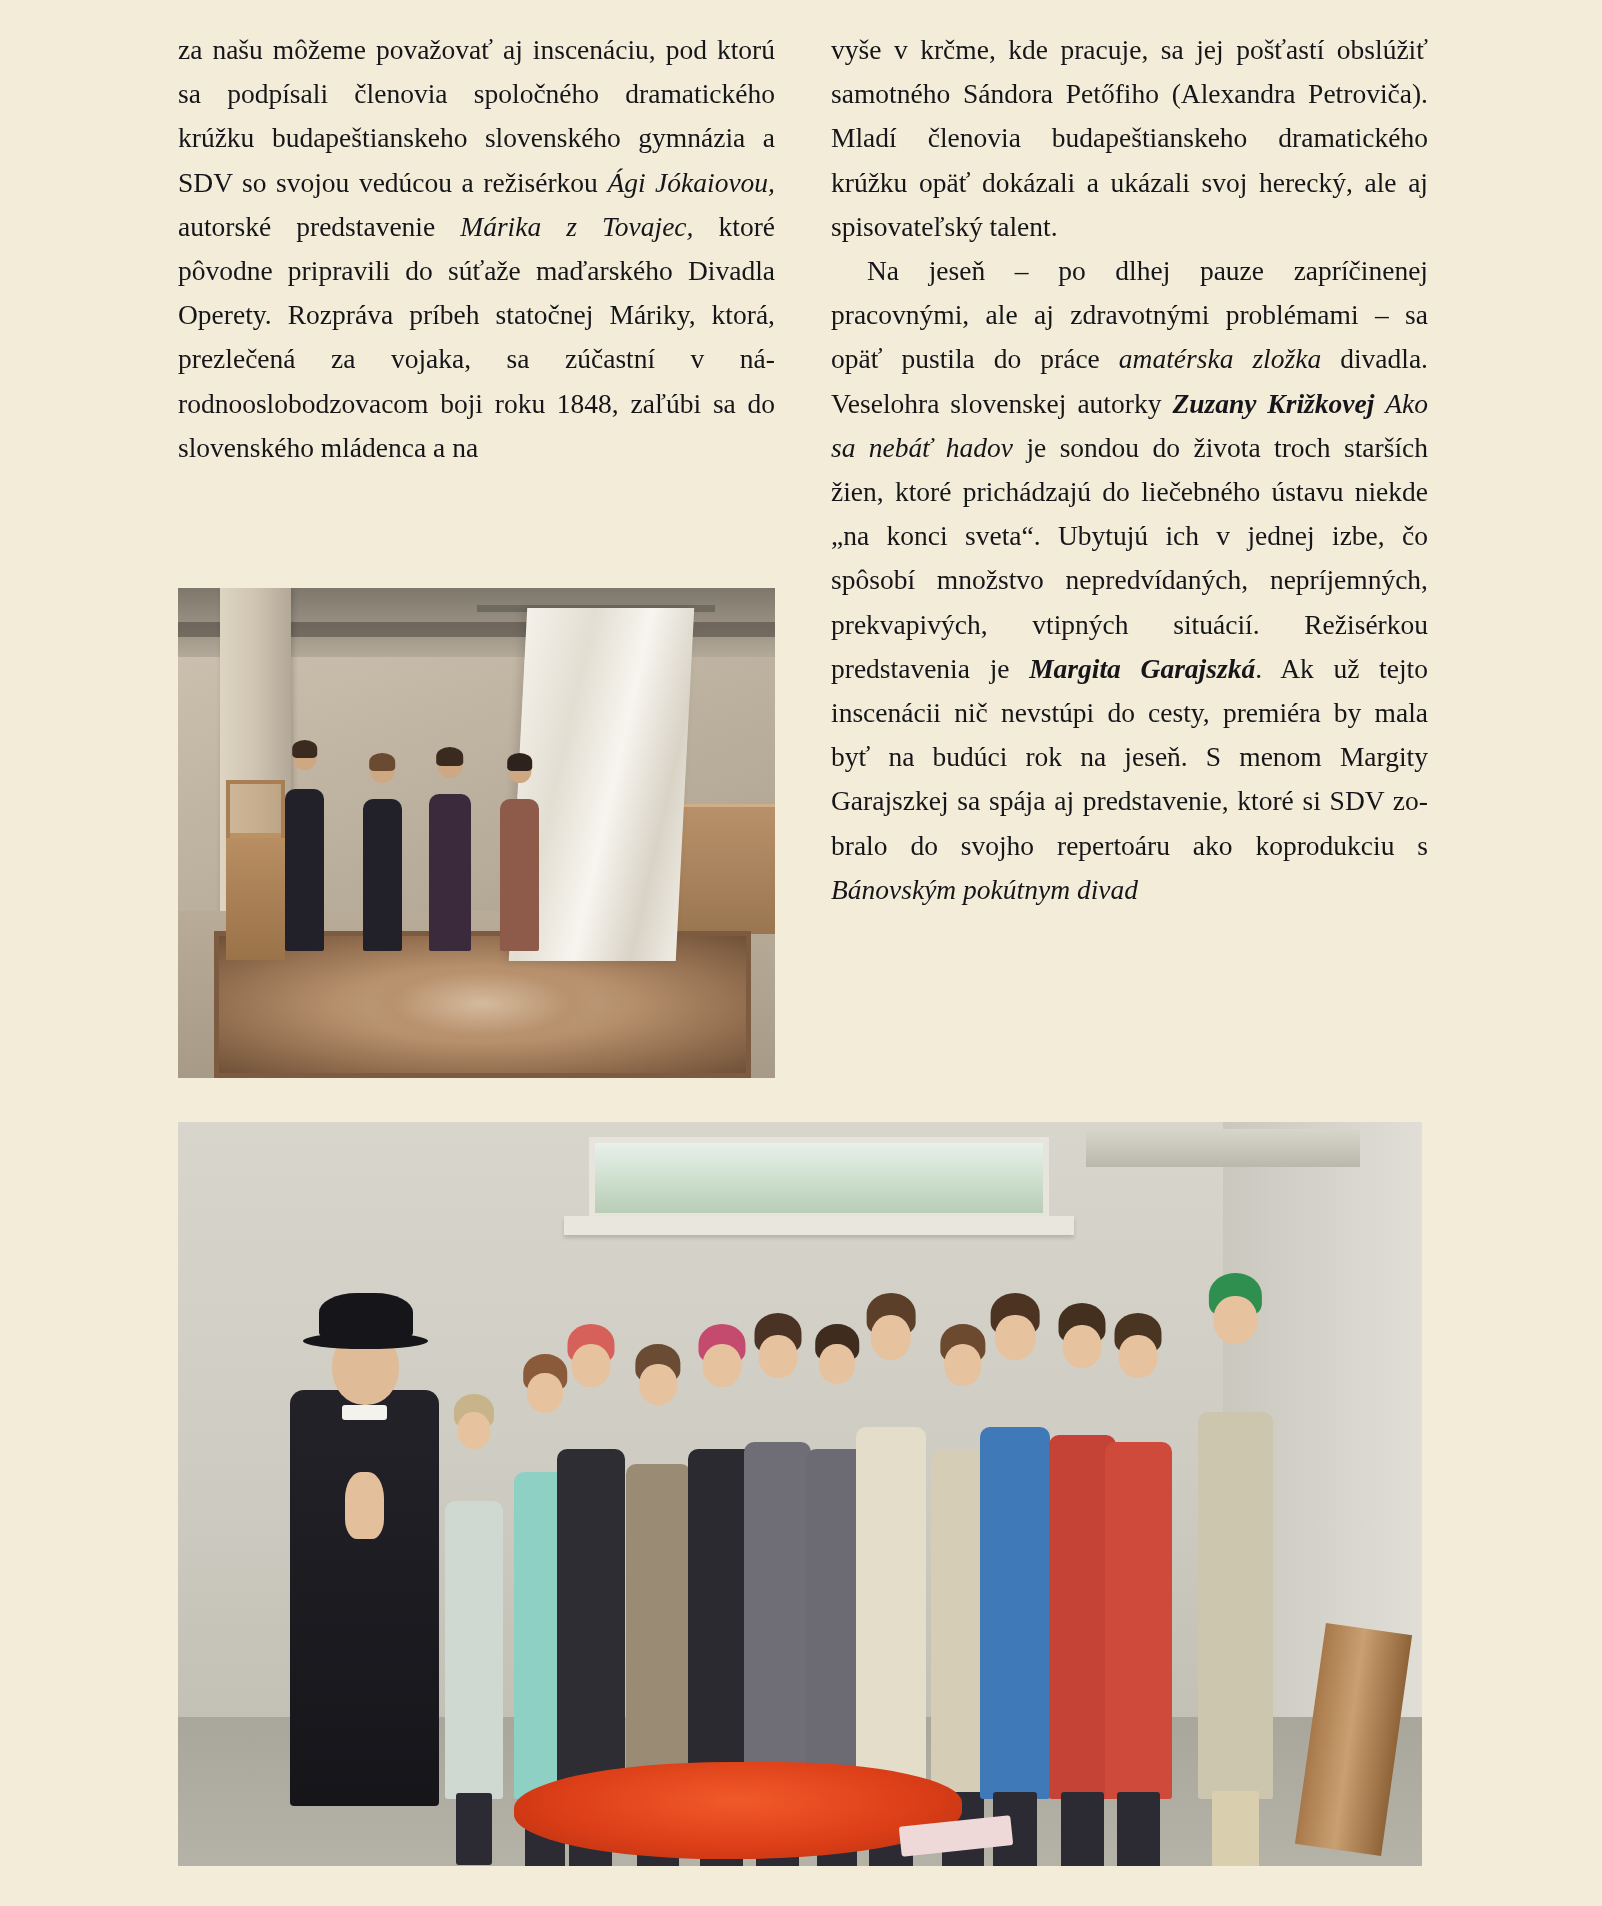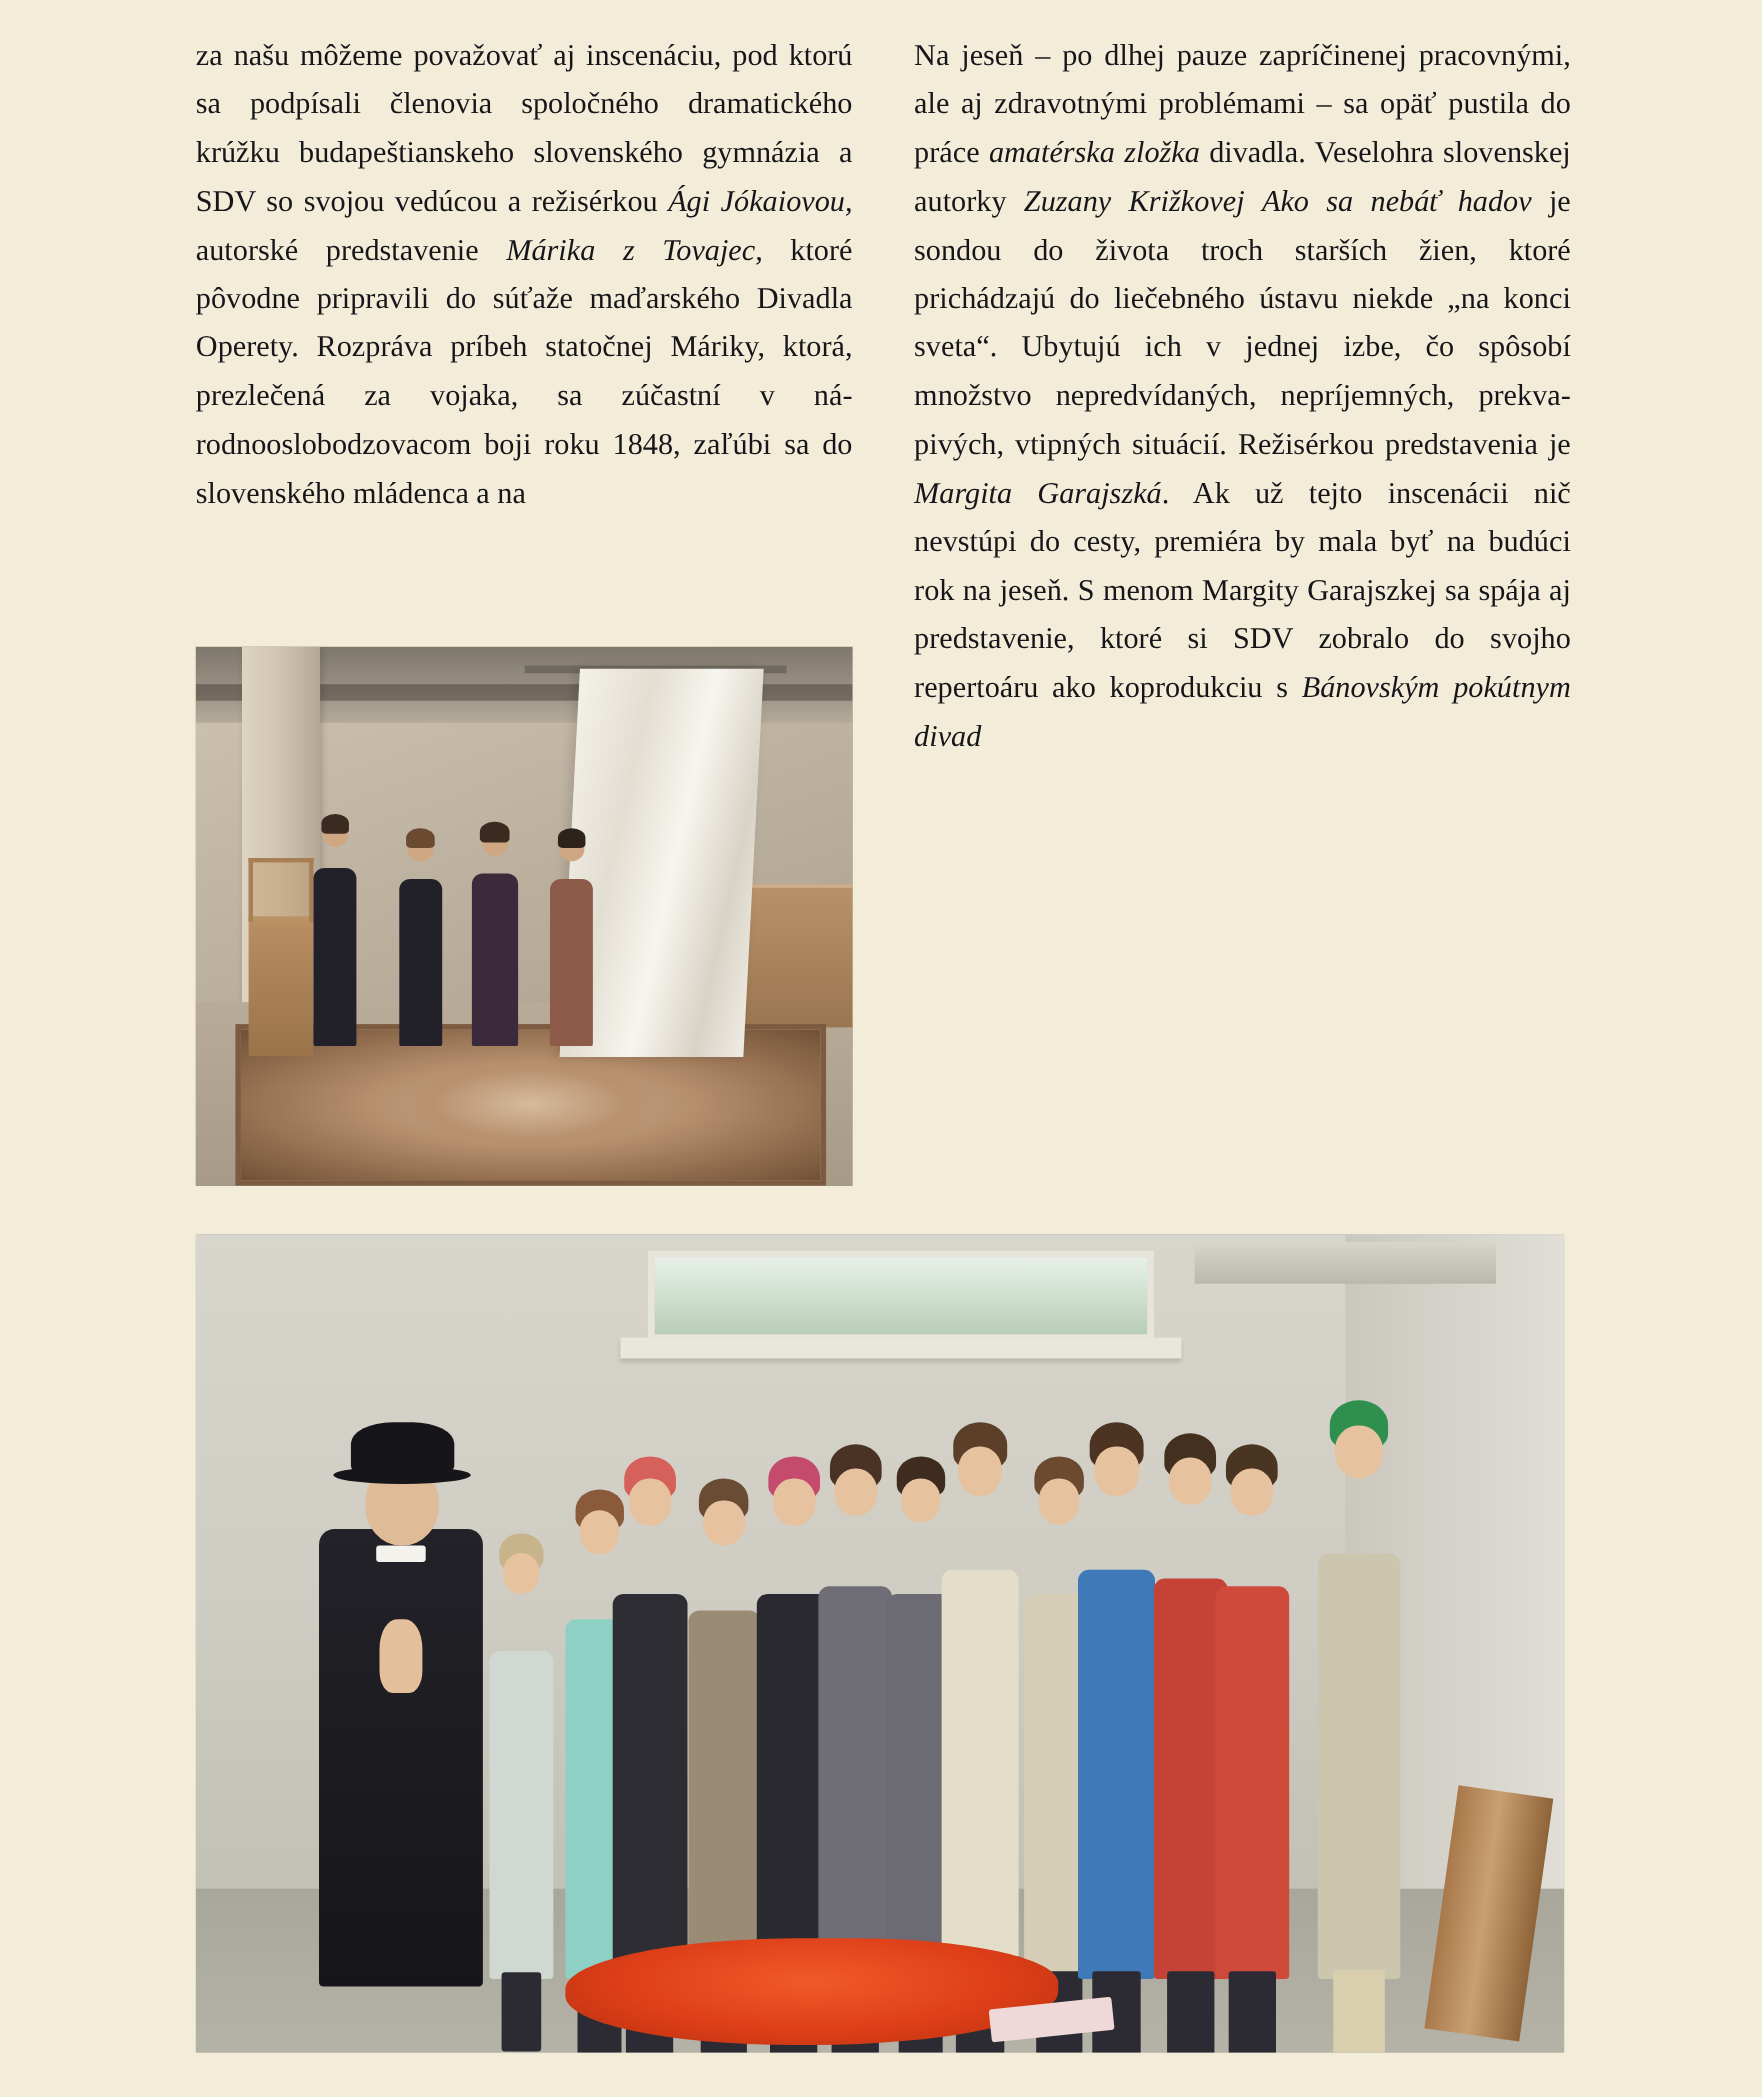--- a/index.html
+++ b/index.html
@@ -45,21 +45,21 @@
     text-justify: inter-word;
     hyphens: manual;
     color: #16161a;
   }
 
   p.body-text + p.body-text {
     text-indent: 36px;
   }
 
   .it { font-style: italic; }
-  .bi { font-style: italic; font-weight: normal; }
+  .bi { font-style: italic; font-weight: bold; }
 
   
   .photo1 {
     position: absolute;
     left: 178px;
     top: 588px;
     width: 597px;
     height: 490px;
     overflow: hidden;
     background: #8d8374;
@@ -243,20 +243,23 @@
 
   <div class="columns">
 
     <div class="col">
       <p class="body-text">
         <span>za našu môžeme považovať aj inscená­ciu, pod ktorú sa podpísali členovia spo­ločného dramatického krúžku budapeš­tianskeho slovenského gymnázia a SDV so svojou vedúcou a režisérkou </span><span class="it">Ági Jókaiovou,</span><span> autorské predstavenie </span><span class="it">Mári­ka z Tovajec,</span><span> ktoré pôvodne pripravili do súťaže maďarského Divadla Operety. Rozpráva príbeh statočnej Máriky, ktorá, prezlečená za vojaka, sa zúčastní v ná­rodnooslobodzovacom boji roku 1848, zaľúbi sa do slovenského mládenca a na­</span>
       </p>
     </div>
 
     <div class="col">
+      <p class="body-text">
+        <span>vyše v krčme, kde pracuje, sa jej pošťas­tí obslúžiť samotného Sándora Petőfiho (Alexandra Petroviča). Mladí členovia budapeštianskeho dramatického krúžku opäť dokázali a ukázali svoj herecký, ale aj spisovateľský talent.</span>
+      </p>
       <p class="body-text">
         <span>Na jeseň – po dlhej pauze zapríčinenej pracovnými, ale aj zdravotnými problé­mami – sa opäť pustila do práce </span><span class="it">amatér­ska zložka</span><span> divadla. Veselohra slovenskej autorky </span><span class="bi">Zuzany Križkovej</span><span> </span><span class="it">Ako sa nebáť hadov</span><span> je sondou do života troch starších žien, ktoré prichádzajú do liečebného ústavu niekde „na konci sveta“. Ubytujú ich v jednej izbe, čo spôsobí množstvo nepredvídaných, nepríjemných, prekva­pivých, vtipných situácií. Režisérkou predstavenia je </span><span class="bi">Margita Garajszká</span><span>. Ak už tejto inscenácii nič nevstúpi do cesty, premiéra by mala byť na budúci rok na jeseň. S menom Margity Garajszkej sa spája aj predstavenie, ktoré si SDV zo­bralo do svojho repertoáru ako kopro­dukciu s </span><span class="it">Bánovským pokútnym divad­</span>
       </p>
     </div>
 
   </div>
 
   <div class="photo1">
     <div class="p1-wall"></div>
     <div class="p1-ceiling"></div>

